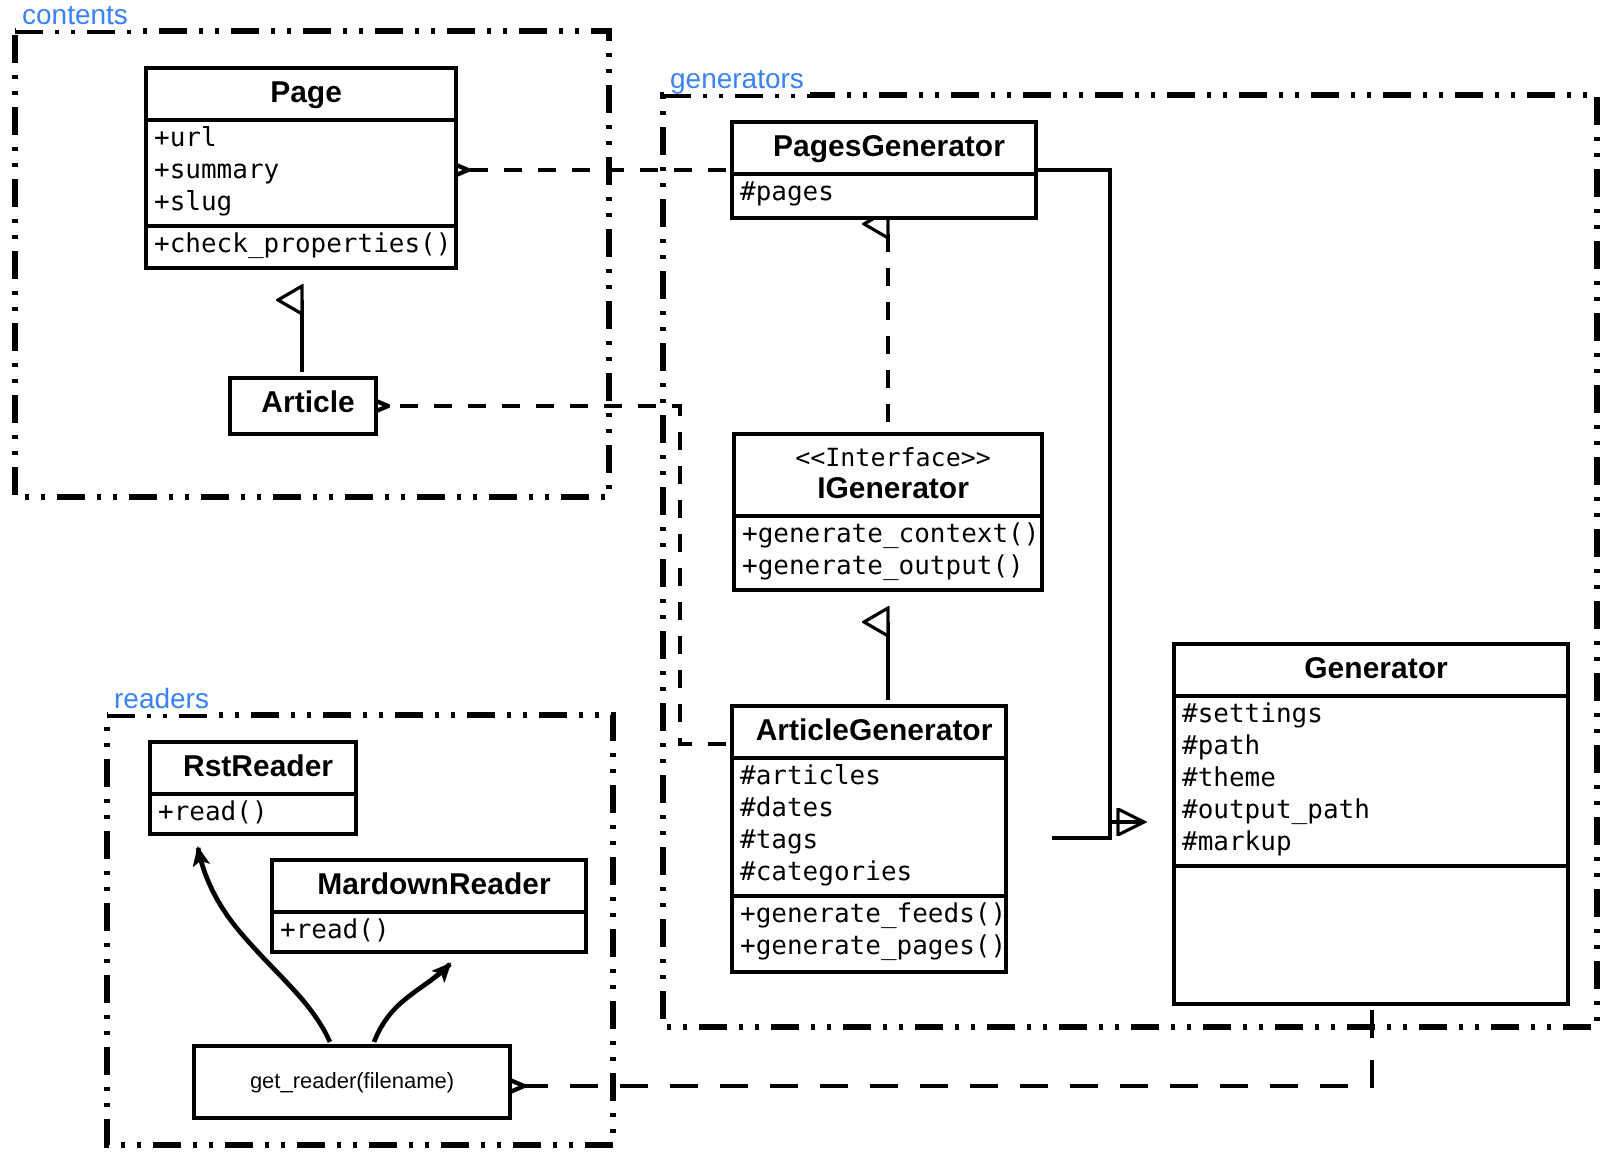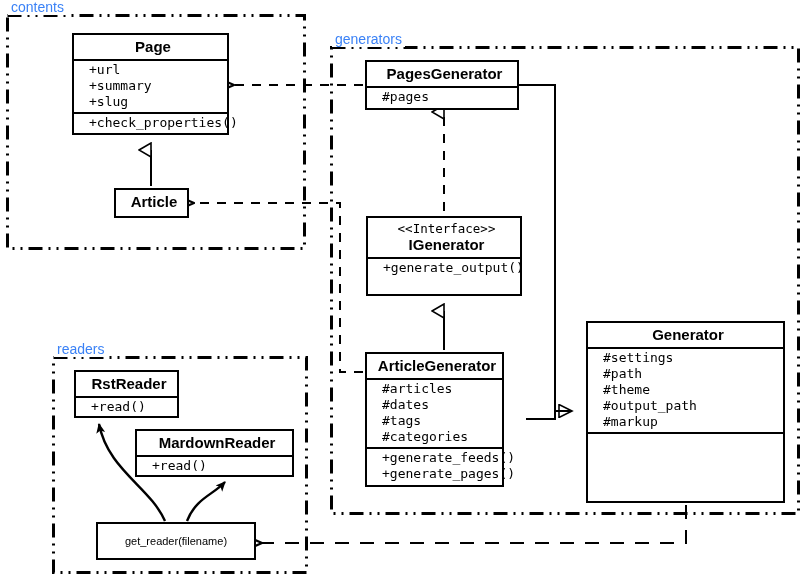--- a/index.html
+++ b/index.html
@@ -64,21 +64,21 @@
     font-weight: normal;
     font-size: 12.5px;
     line-height: 15px;
   }
   .uml .sep {
     height: 0;
     border-top: 2px solid #000000;
   }
   .uml .members {
     box-sizing: border-box;
-    padding: 1px 2px 2px 15px;
+    padding: 1px 2px 2px 3px;
     font-family: "DejaVu Sans Mono", monospace;
     font-size: 13px;
     color: #000000;
     line-height: 16px;
     white-space: nowrap;
   }
   .uml .members div { line-height: 16px; }
 
   
   .plainbox {
@@ -198,20 +198,21 @@
         <div class="name-compartment"><span>PagesGenerator</span></div>
         <div class="sep"></div>
         <div class="members">
           <div>#pages</div>
         </div>
       </div>
       <div class="uml" style="left: 366px; top: 216px; width: 156px; height: 80px;">
         <div class="name-compartment"><span class="stereo">&lt;&lt;Interface&gt;&gt;</span><span>IGenerator</span></div>
         <div class="sep"></div>
         <div class="members">
+          <div>+generate_context()</div>
           <div>+generate_output()</div>
         </div>
       </div>
       <div class="uml" style="left: 365px; top: 352px; width: 139px; height: 135px;">
         <div class="name-compartment"><span>ArticleGenerator</span></div>
         <div class="sep"></div>
         <div class="members">
           <div>#articles</div>
           <div>#dates</div>
           <div>#tags</div>

